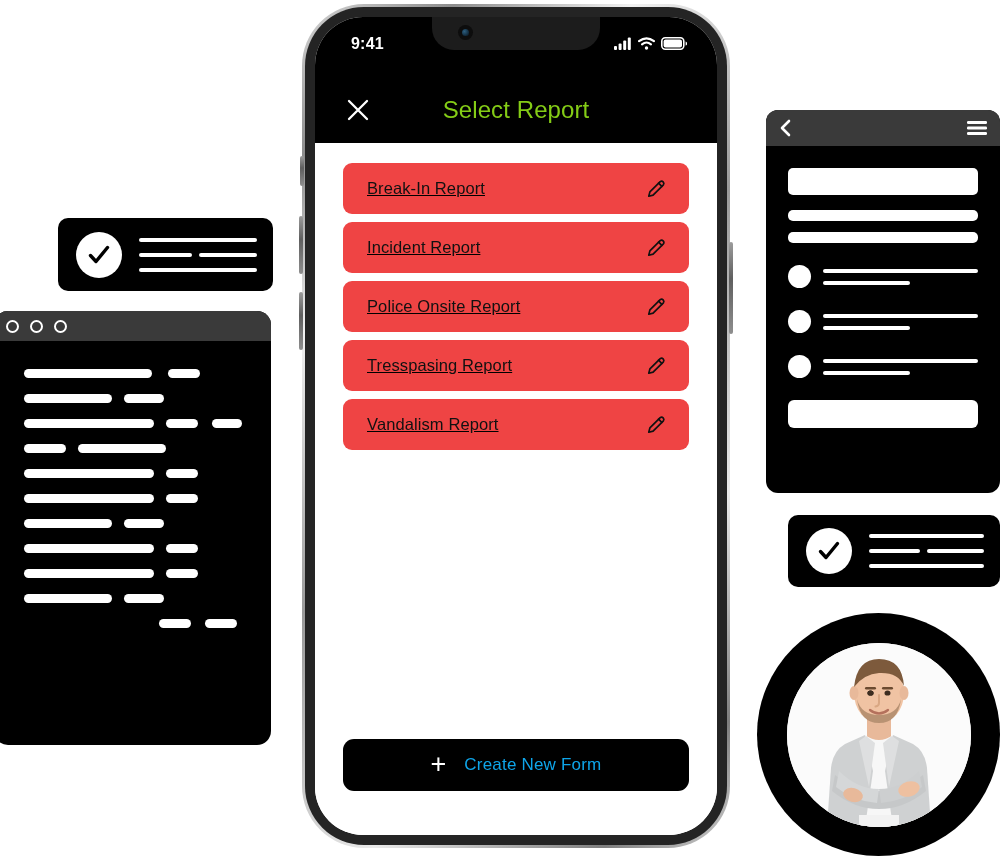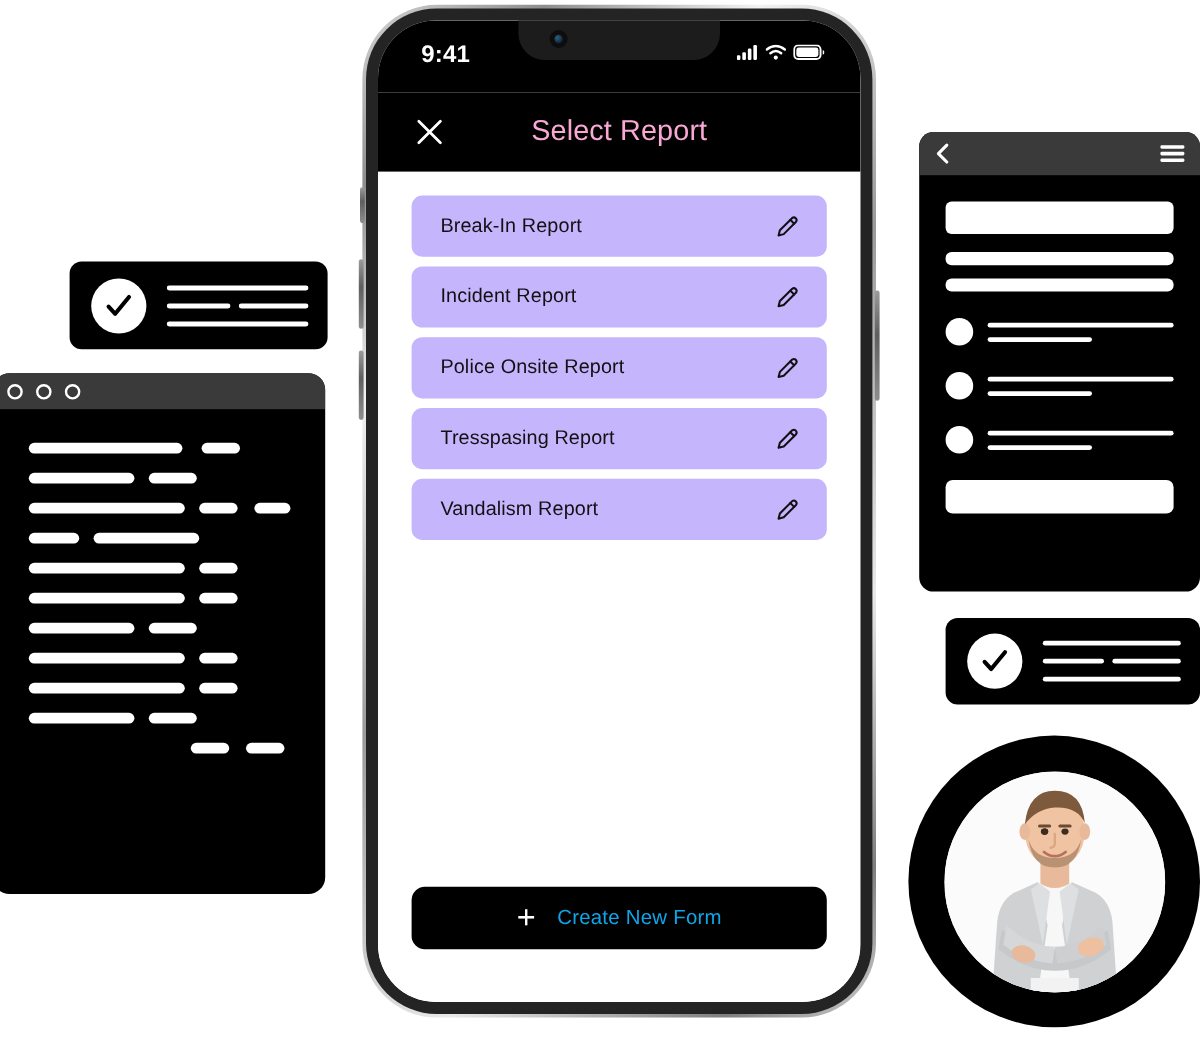--- a/index.html
+++ b/index.html
@@ -259,21 +259,21 @@
   #notch-camera i {
     width: 7px; height: 7px; border-radius: 50%;
     background: radial-gradient(circle at 35% 35%, #2d5f80, #10283a 70%);
     display: block;
   }
   #status-time {
     position: absolute;
     left: 36px;
     top: 18px;
     color: #fff;
-    font-size: 20px;
+    font-size: 16px;
     font-weight: bold;
     letter-spacing: .2px;
   }
   #status-icons {
     position: absolute;
     right: 30px;
     top: 20px;
     display: flex;
     align-items: center;
     gap: 6px;
@@ -292,46 +292,47 @@
   #close-btn {
     position: absolute;
     left: 28px;
     width: 30px; height: 30px;
     display: flex; align-items: center; justify-content: center;
     cursor: pointer;
   }
   #nav-title {
     width: 100%;
     text-align: center;
-    color: #f9a8d4;
+    color: #84cc16;
     font-size: 24px;
     font-weight: normal;
     letter-spacing: .1px;
   }
 
   
   #report-list {
     flex: 1;
     background: #fff;
     padding: 20px 28px 0 28px;
     display: flex;
     flex-direction: column;
     gap: 8px;
     overflow: hidden;
   }
   .report-row {
     height: 51px;
-    background: #c4b5fd;
+    background: #ef4444;
     border-radius: 9px;
     display: flex;
     align-items: center;
     justify-content: space-between;
     padding: 0 20px 0 24px;
     cursor: pointer;
     flex: none;
+    text-decoration: underline;
   }
   .report-label {
     font-size: 16.5px;
     color: #111;
     font-weight: normal;
     letter-spacing: .1px;
   }
   .pencil-btn {
     width: 26px; height: 26px;
     display: flex; align-items: center; justify-content: center;

